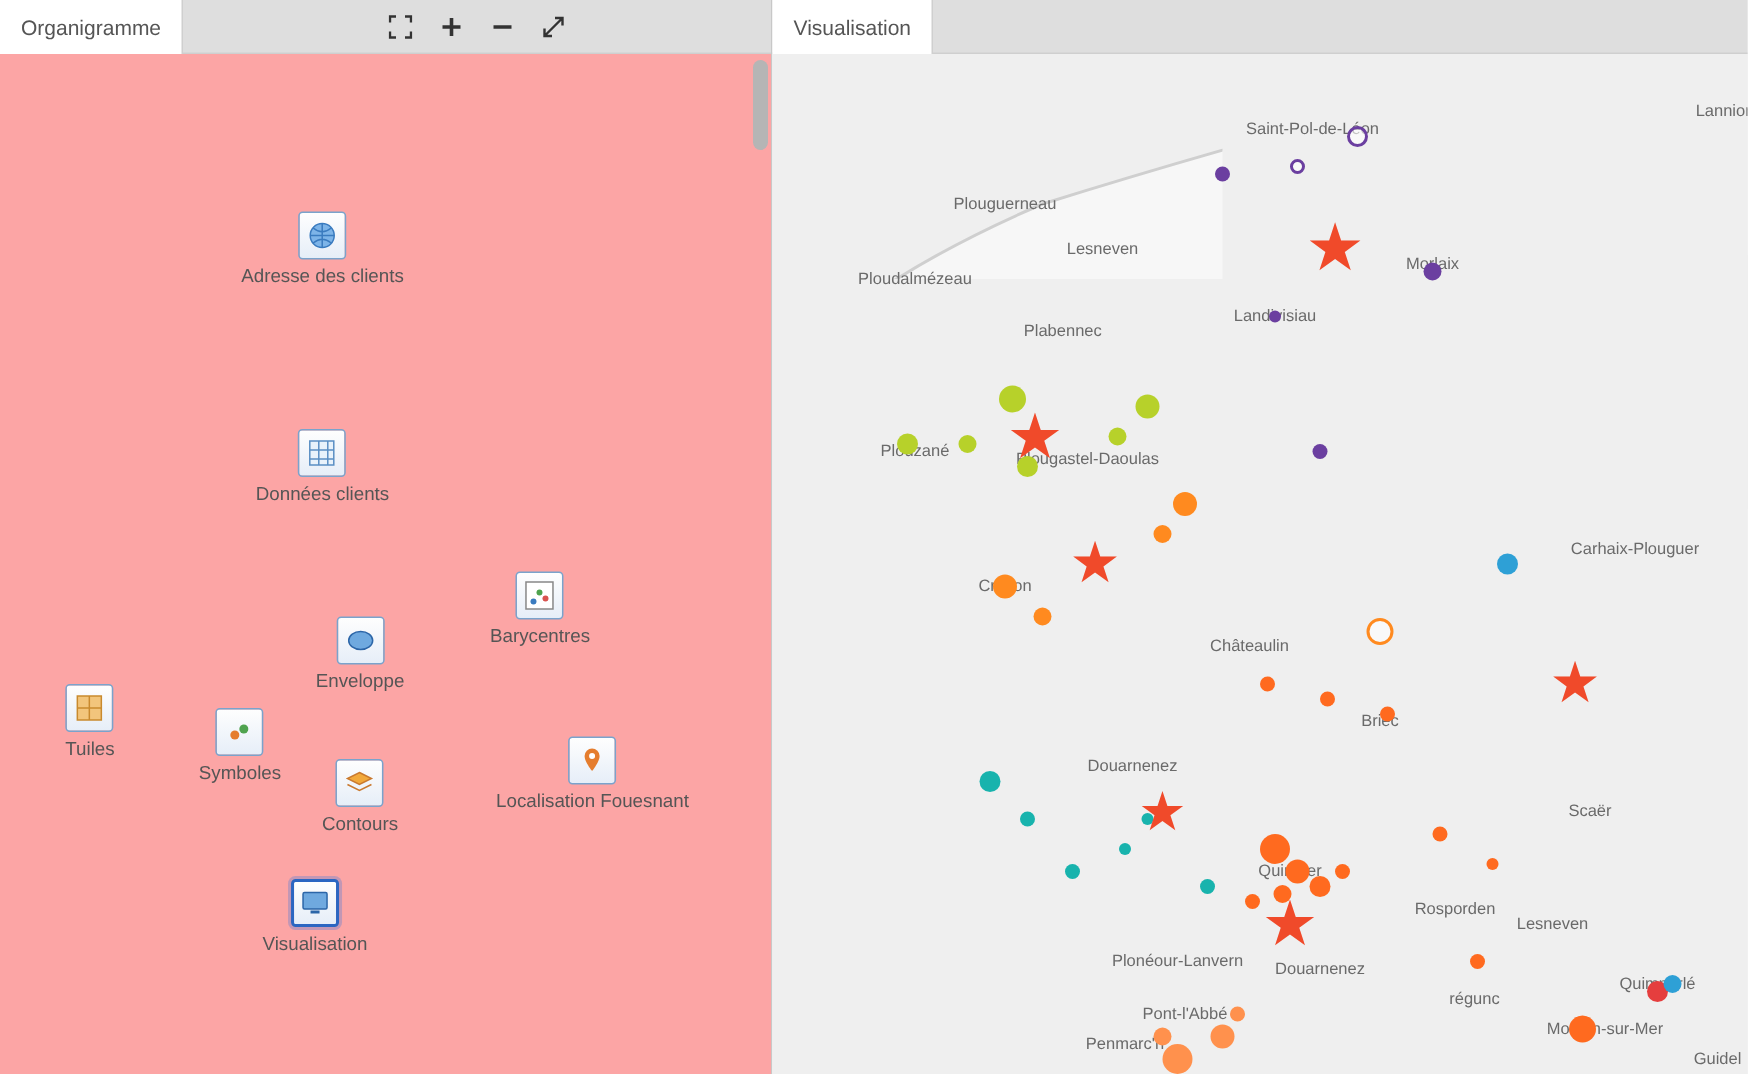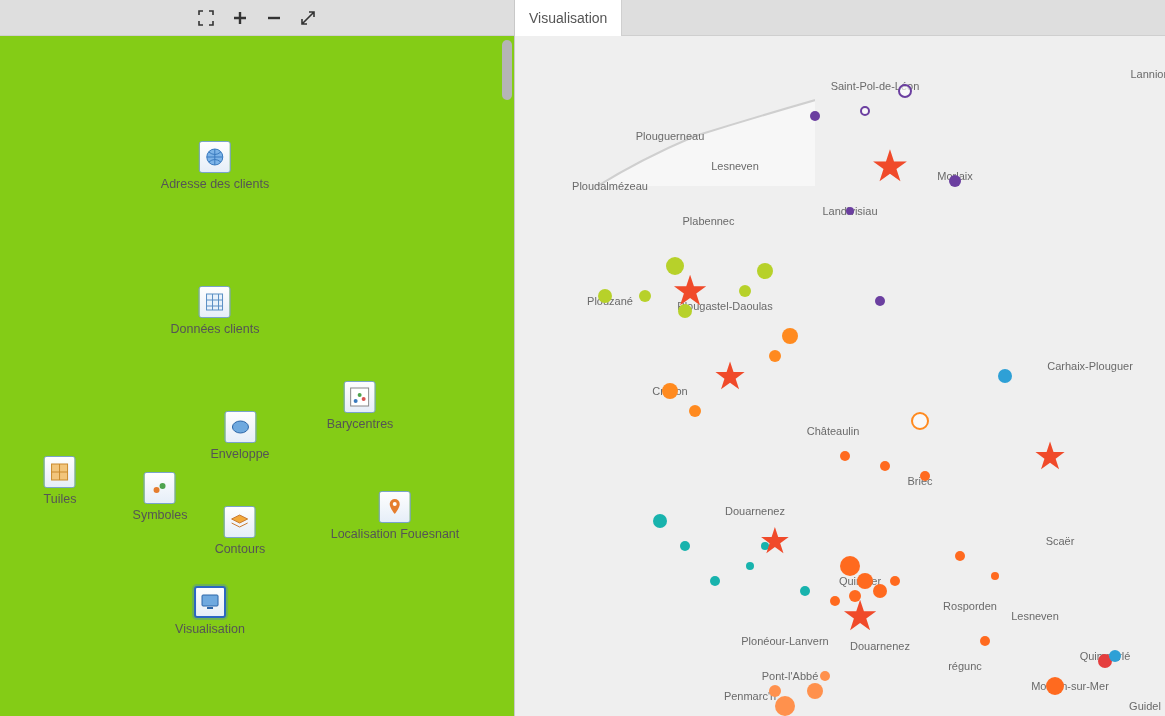--- a/index.html
+++ b/index.html
@@ -60,21 +60,21 @@
     align-items: center;
     justify-content: center;
     color: #333;
     cursor: pointer;
   }
   .tb-btn svg { width: 16px; height: 16px; }
   .canvas-wrap {
     position: relative;
     width: 100%;
     height: calc(100% - 36px);
-    background: #84cc16;
+    background: #fca5a5;
     overflow: hidden;
   }
   .scrollbar-v {
     position: absolute;
     right: 2px;
     top: 4px;
     width: 10px;
     height: 60px;
     background: #b5b5b5;
     border-radius: 5px;
@@ -144,20 +144,21 @@
     stroke-width: 1.4;
   }
 </style>
 </head>
 <body>
 
 <div class="app">
 
   <div class="panel panel-left">
     <div class="toolbar">
+      <div class="tab">Organigramme</div>
       <div class="toolbar-center">
         <span class="tb-btn">
           <svg viewBox="0 0 16 16">
               <path d="M1 5V1h4M11 1h4v4M15 11v4h-4M5 15H1v-4" stroke="#333" stroke-width="1.6" fill="none"></path>
             </svg>
         </span>
         <span class="tb-btn">
           <svg viewBox="0 0 16 16">
               <path d="M8 2v12M2 8h12" stroke="#333" stroke-width="2.4"></path>
             </svg>
@@ -336,21 +337,21 @@
           <span class="city-label" style="left: 240px; top: 475px;">Douarnenez</span>
           <span class="city-label" style="left: 345px; top: 545px;">Quimper</span>
           <span class="city-label" style="left: 545px; top: 505px;">Scaër</span>
           <span class="city-label" style="left: 455px; top: 570px;">Rosporden</span>
           <span class="city-label" style="left: 520px; top: 580px;">Lesneven</span>
           <span class="city-label" style="left: 270px; top: 605px;">Plonéour-Lanvern</span>
           <span class="city-label" style="left: 365px; top: 610px;">Douarnenez</span>
           <span class="city-label" style="left: 275px; top: 640px;">Pont-l'Abbé</span>
           <span class="city-label" style="left: 590px; top: 620px;">Quimperlé</span>
           <span class="city-label" style="left: 235px; top: 660px;">Penmarc'h</span>
-          <span class="city-label" style="left: 450px; top: 630px;">régunc</span>
+          <span class="city-label" style="left: 468px; top: 630px;">régunc</span>
           <span class="city-label" style="left: 555px; top: 650px;">Moëlan-sur-Mer</span>
           <span class="city-label" style="left: 630px; top: 670px;">Guidel</span>
         </div>
       <div id="dot-layer">
           <div class="dot" style="left: 350px; top: 75px; height: 10px; width: 10px; border: 2px solid rgb(107, 63, 160); background: rgba(255, 255, 255, 0.6);"></div>
           <div class="dot" style="left: 390px; top: 55px; height: 14px; width: 14px; border: 2px solid rgb(107, 63, 160); background: rgba(255, 255, 255, 0.6);"></div>
           <div class="dot" style="left: 300px; top: 80px; height: 10px; width: 10px; background: rgb(107, 63, 160);"></div>
           <div class="dot" style="left: 440px; top: 145px; height: 12px; width: 12px; background: rgb(107, 63, 160);"></div>
           <div class="dot" style="left: 365px; top: 265px; height: 10px; width: 10px; background: rgb(107, 63, 160);"></div>
           <div class="dot" style="left: 335px; top: 175px; height: 8px; width: 8px; background: rgb(107, 63, 160);"></div>

